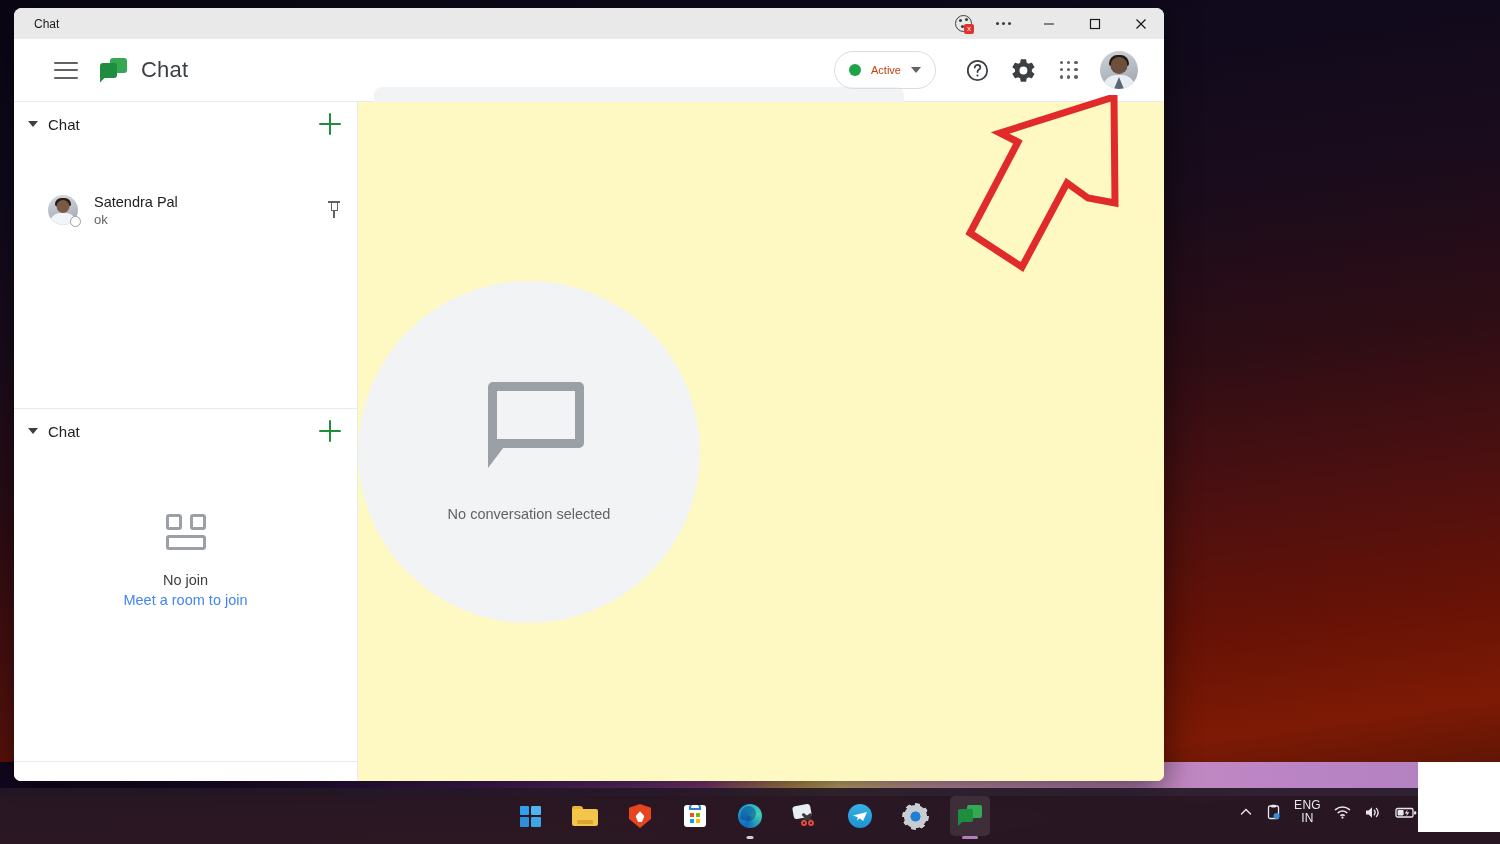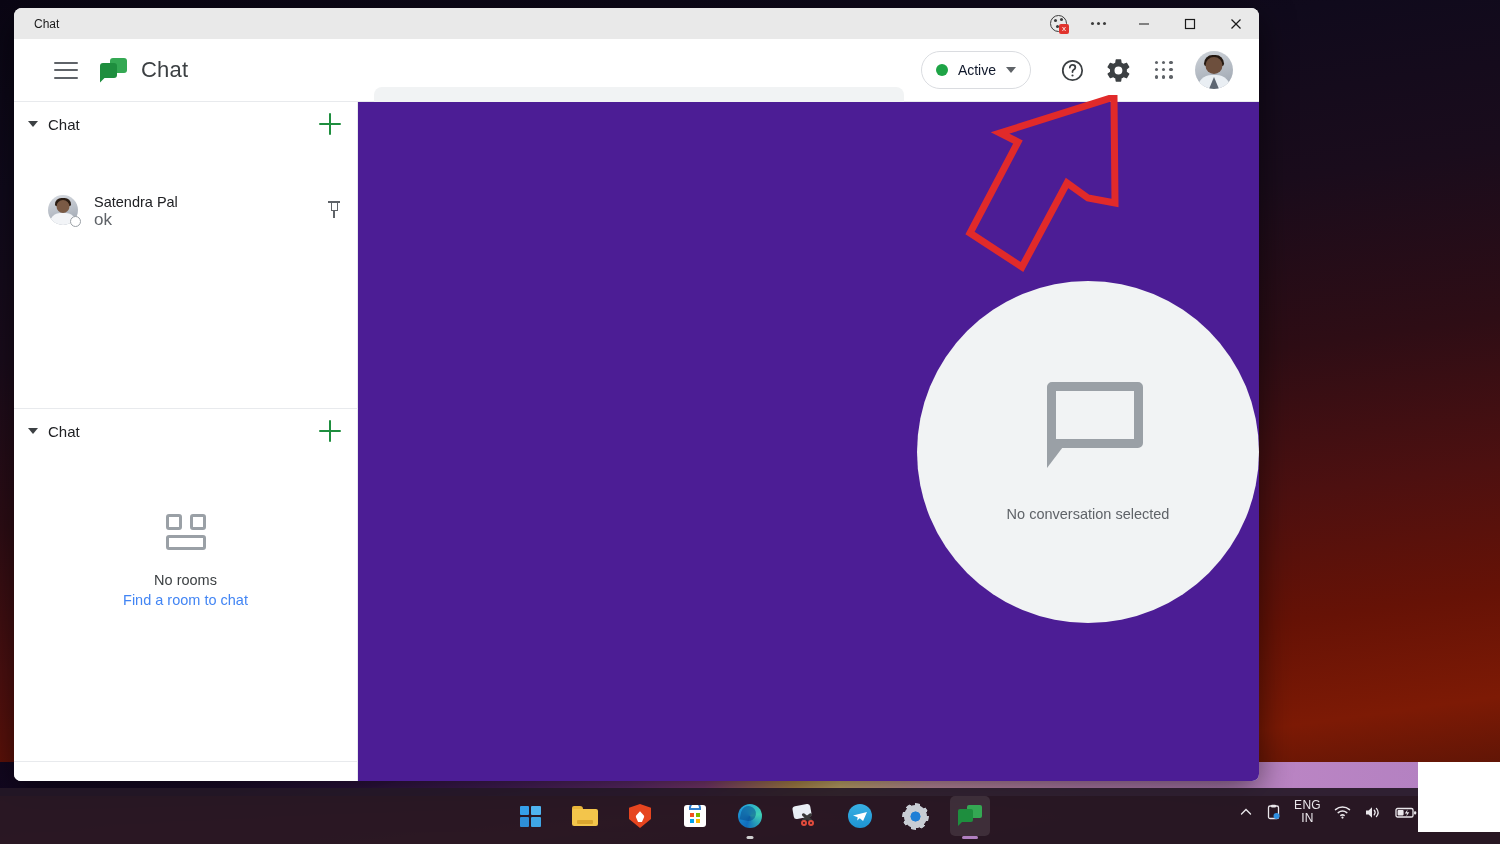--- a/index.html
+++ b/index.html
@@ -111,21 +111,21 @@
   
   #tray { position:absolute; right:10px; top:0; height:48px; display:flex; align-items:center; gap:13px; color:#e9e6ea;}
   .tray-ic { display:flex; align-items:center; justify-content:center; }
   #tray-lang { font-size:12px; line-height:13px; text-align:center; letter-spacing:.3px; }
   #tray-clock { font-size:12px; line-height:14px; text-align:right; min-width:60px; }
   #tray-popup { position:absolute; left:1418px; top:762px; width:82px; height:70px; background:#ffffff; }
   #tray-popup-edge { position:absolute; left:1418px; top:762px; width:3px; height:44px; background:#2f6fc4; }
 
   
   #window {
-    position:absolute; left:14px; top:8px; width:1245px; height:773px;
+    position:absolute; left:14px; top:8px; width:1150px; height:773px;
     background:#fff; border-radius:8px 8px 7px 7px;
     box-shadow: 0 10px 34px rgba(0,0,0,.55);
     overflow:hidden;
   }
   #titlebar { height:31px; background:#e9e9e9; display:flex; align-items:center; position:relative; }
   #titlebar-title { font-size:12px; color:#1a1a1a; padding-left:20px; }
   #titlebar-right { position:absolute; right:0; top:0; height:31px; display:flex; align-items:center; }
   .tb-btn { width:46px; height:31px; display:flex; align-items:center; justify-content:center; color:#1a1a1a; }
   .cookie-wrap { position:relative; width:34px; height:31px; display:flex; align-items:center; justify-content:center; }
   .cookie { width:17px; height:17px; border:1.6px solid #3c3c3c; border-radius:50%; position:relative; }
@@ -152,21 +152,21 @@
     background:#f1f3f4; border-radius:8px; display:flex; align-items:center; gap:24px; padding-left:26px;
   }
   #search-input { border:none; background:transparent; outline:none; font-size:15.5px; color:#3c4043; width:420px;
       font-family:"Liberation Sans",sans-serif; }
   #search-input::placeholder { color:#80868b; }
 
   #header-right { position:absolute; right:26px; top:0; height:62px; display:flex; align-items:center; gap:0; }
   #status-pill { display:flex; align-items:center; gap:10px; height:38px; padding:0 14px 0 14px;
       border:1px solid #dadce0; border-radius:19px; margin-right:18px; }
   .status-dot { width:12px; height:12px; border-radius:50%; background:#1ea446; }
-  #status-label { font-size:14px; color:#0f172a; }
+  #status-label { font-size:11px; color:#c2410c; }
   .caret-down { width:0; height:0; border-left:5px solid transparent; border-right:5px solid transparent; border-top:6px solid #5f6368; }
   .hdr-btn { width:46px; height:46px; display:flex; align-items:center; justify-content:center; border-radius:50%; }
   .apps-grid { width:19px; height:19px; display:grid; grid-template-columns:repeat(3,1fr); grid-template-rows:repeat(3,1fr); gap:3.2px; }
   .apps-grid i { width:3.6px; height:3.6px; background:#5f6368; border-radius:50%; display:block; }
   #avatar { width:38px; height:38px; border-radius:50%; margin-left:8px; overflow:hidden; position:relative;
       background:linear-gradient(165deg,#cfd4da 0%,#9aa2ad 100%); }
   #avatar .face { position:absolute; left:50%; top:17%; transform:translateX(-50%); width:17px; height:17px; border-radius:50%;
       background:#6d4f3d; }
   #avatar .hair { position:absolute; left:50%; top:11%; transform:translateX(-50%); width:20px; height:11px;
       border-radius:10px 10px 3px 3px; background:#241810; }
@@ -192,39 +192,39 @@
   .ch-avatar { width:30px; height:30px; border-radius:50%; position:relative; flex:none; overflow:visible;
       background:linear-gradient(165deg,#d8dce2 0%,#9aa2ad 100%); }
   .ch-avatar .af { position:absolute; left:50%; top:18%; transform:translateX(-50%); width:13px; height:13px; border-radius:50%; background:#7a5a45; }
   .ch-avatar .ah { position:absolute; left:50%; top:10%; transform:translateX(-50%); width:16px; height:8px; border-radius:8px 8px 2px 2px; background:#2a1c12; }
   .ch-avatar .ab { position:absolute; left:50%; bottom:0; transform:translateX(-50%); width:27px; height:12px; border-radius:11px 11px 0 0; background:#f2f4f7; }
   .ch-avatar .mask { position:absolute; inset:0; border-radius:50%; overflow:hidden; }
   .ch-presence { position:absolute; right:-3px; bottom:-2px; width:11px; height:11px; border-radius:50%;
       background:#fff; border:1.6px solid #9aa0a6; }
   .chat-meta { flex:1; min-width:0; }
   .chat-name { font-size:14.5px; color:#202124; line-height:18px; }
-  .chat-snippet { font-size:17px; color:#5f6368; line-height:17px; }
+  .chat-snippet { font-size:13px; color:#5f6368; line-height:17px; }
   .pin-ic { width:14px; height:18px; position:relative; flex:none; }
   .pin-ic .head { position:absolute; left:1px; top:0; width:12px; height:2px; background:#5f6368; }
   .pin-ic .body2 { position:absolute; left:3.5px; top:2px; width:7px; height:8px; border:1.6px solid #5f6368; border-top:none; }
   .pin-ic .stem { position:absolute; left:6.3px; top:10px; width:1.6px; height:7px; background:#5f6368; }
   #chat-section { border-bottom:1px solid #e8eaed; height:307px; }
   #rooms-section { flex:1; position:relative; }
   #rooms-empty { position:absolute; left:0; right:0; top:105px; display:flex; flex-direction:column; align-items:center; gap:0; }
   .rooms-ic { width:42px; height:38px; position:relative; margin-bottom:20px; }
   .rooms-ic .sq { position:absolute; top:0; width:16px; height:16px; border:3.4px solid #9aa0a6; border-radius:3px; }
   .rooms-ic .sq.l { left:1px; } .rooms-ic .sq.r { left:25px; }
   .rooms-ic .bar { position:absolute; left:1px; top:21px; width:40px; height:15px; border:3.4px solid #9aa0a6; border-radius:3px; }
   #rooms-empty-title { font-size:14.5px; color:#3c4043; margin-bottom:4px; }
   #rooms-empty-link { font-size:14.5px; color:#4285f4; cursor:pointer; }
   #meet-section { border-top:1px solid #e8eaed; }
   #meet-section .section-head { height:50px; }
 
   
-  #main { flex:1; position:relative; background:#4c1d95; display:flex; align-items:center; justify-content:flex-end; }
+  #main { flex:1; position:relative; background:#fef9c3; display:flex; align-items:center; justify-content:flex-start; }
   #empty-circle { width:342px; height:342px; border-radius:50%; background:#f1f3f4;
       display:flex; flex-direction:column; align-items:center; justify-content:center; margin-top:-10px; }
   #empty-bubble { width:110px; height:86px; position:relative; margin-bottom:38px; }
   #empty-bubble .box { position:absolute; left:14px; top:0; width:96px; height:66px;
       border:9px solid #9aa0a6; border-radius:5px; box-sizing:border-box; }
   #empty-bubble .tail { position:absolute; left:14px; top:57px; width:22px; height:29px; background:#9aa0a6;
       clip-path: polygon(0 100%, 0 0, 100% 0); }
   #empty-text { font-size:14.5px; color:#5f6368; }
 
   
@@ -399,22 +399,22 @@
             <span class="tri down"></span>
             <span class="section-title">Chat</span>
             <span class="plus"></span>
           </div>
           <div id="rooms-empty">
             <span class="rooms-ic">
               <span class="sq l"></span>
                 <span class="sq r"></span>
                 <span class="bar"></span>
             </span>
-            <span id="rooms-empty-title">No rooms</span>
-            <span id="rooms-empty-link">Find a room to chat</span>
+            <span id="rooms-empty-title">No join</span>
+            <span id="rooms-empty-link">Meet a room to join</span>
           </div>
         </div>
 
         <div id="meet-section">
           <div class="section-head">
 
             <span class="section-title">Meet</span>
           </div>
         </div>
       </div>

